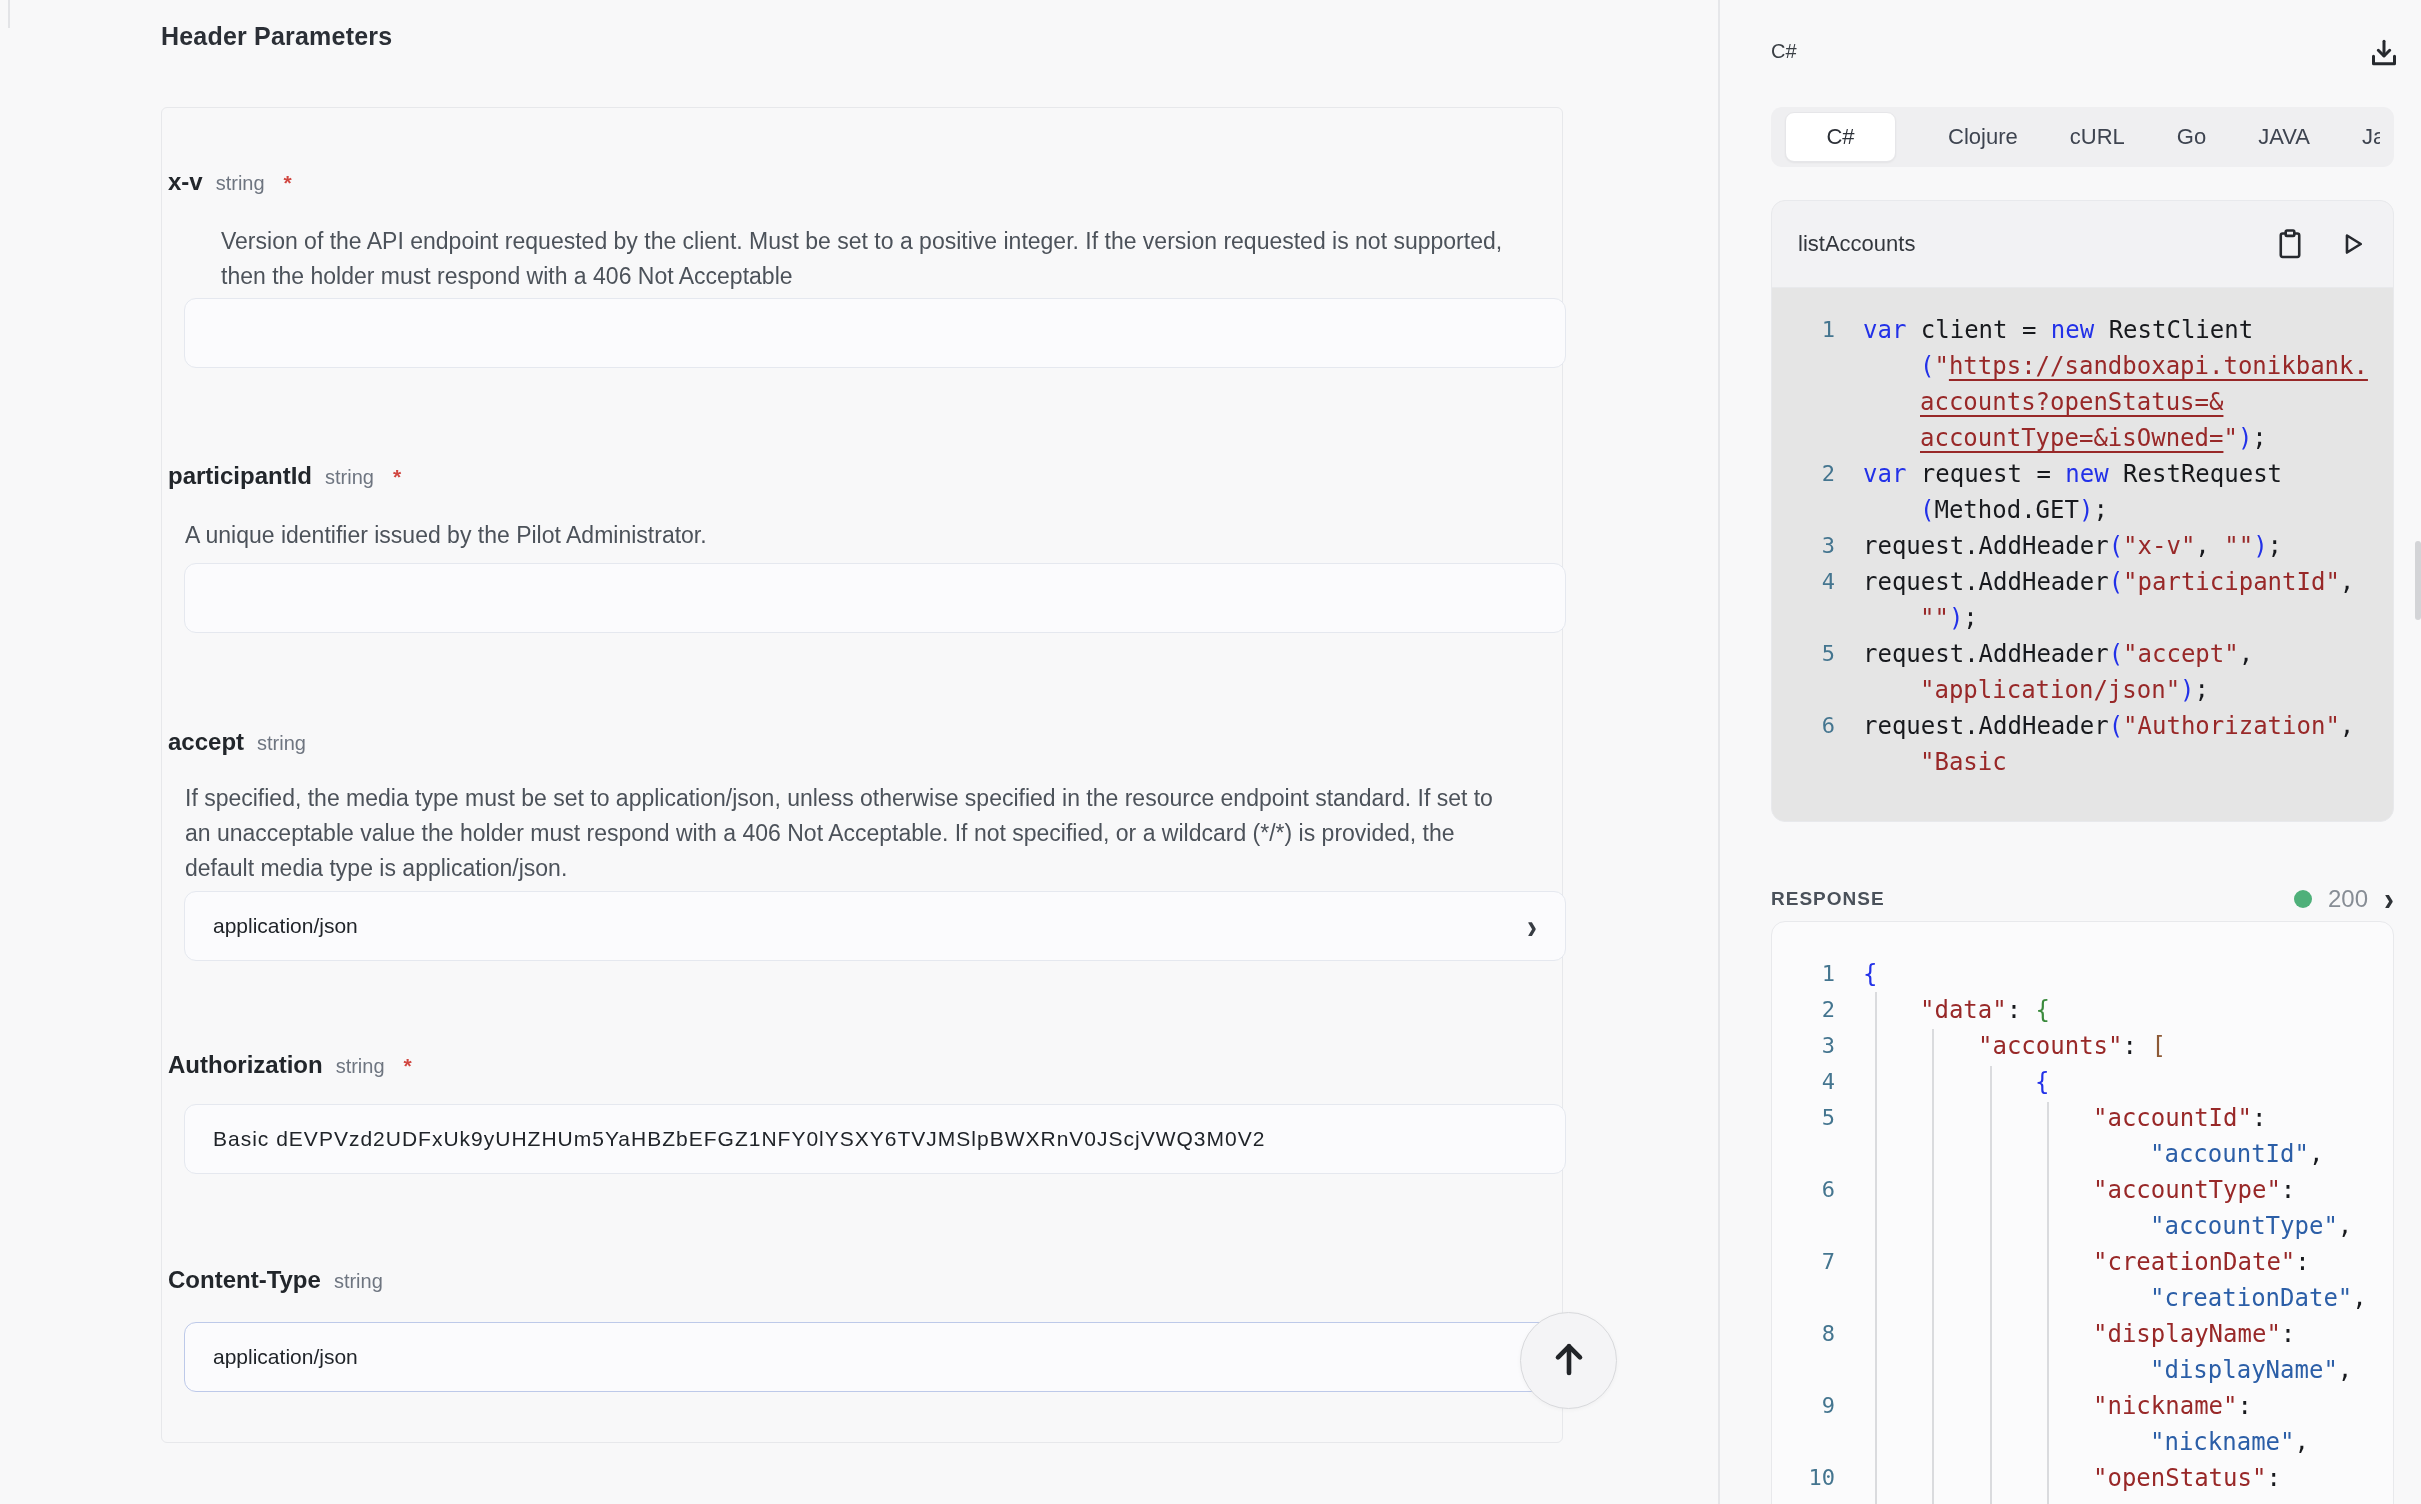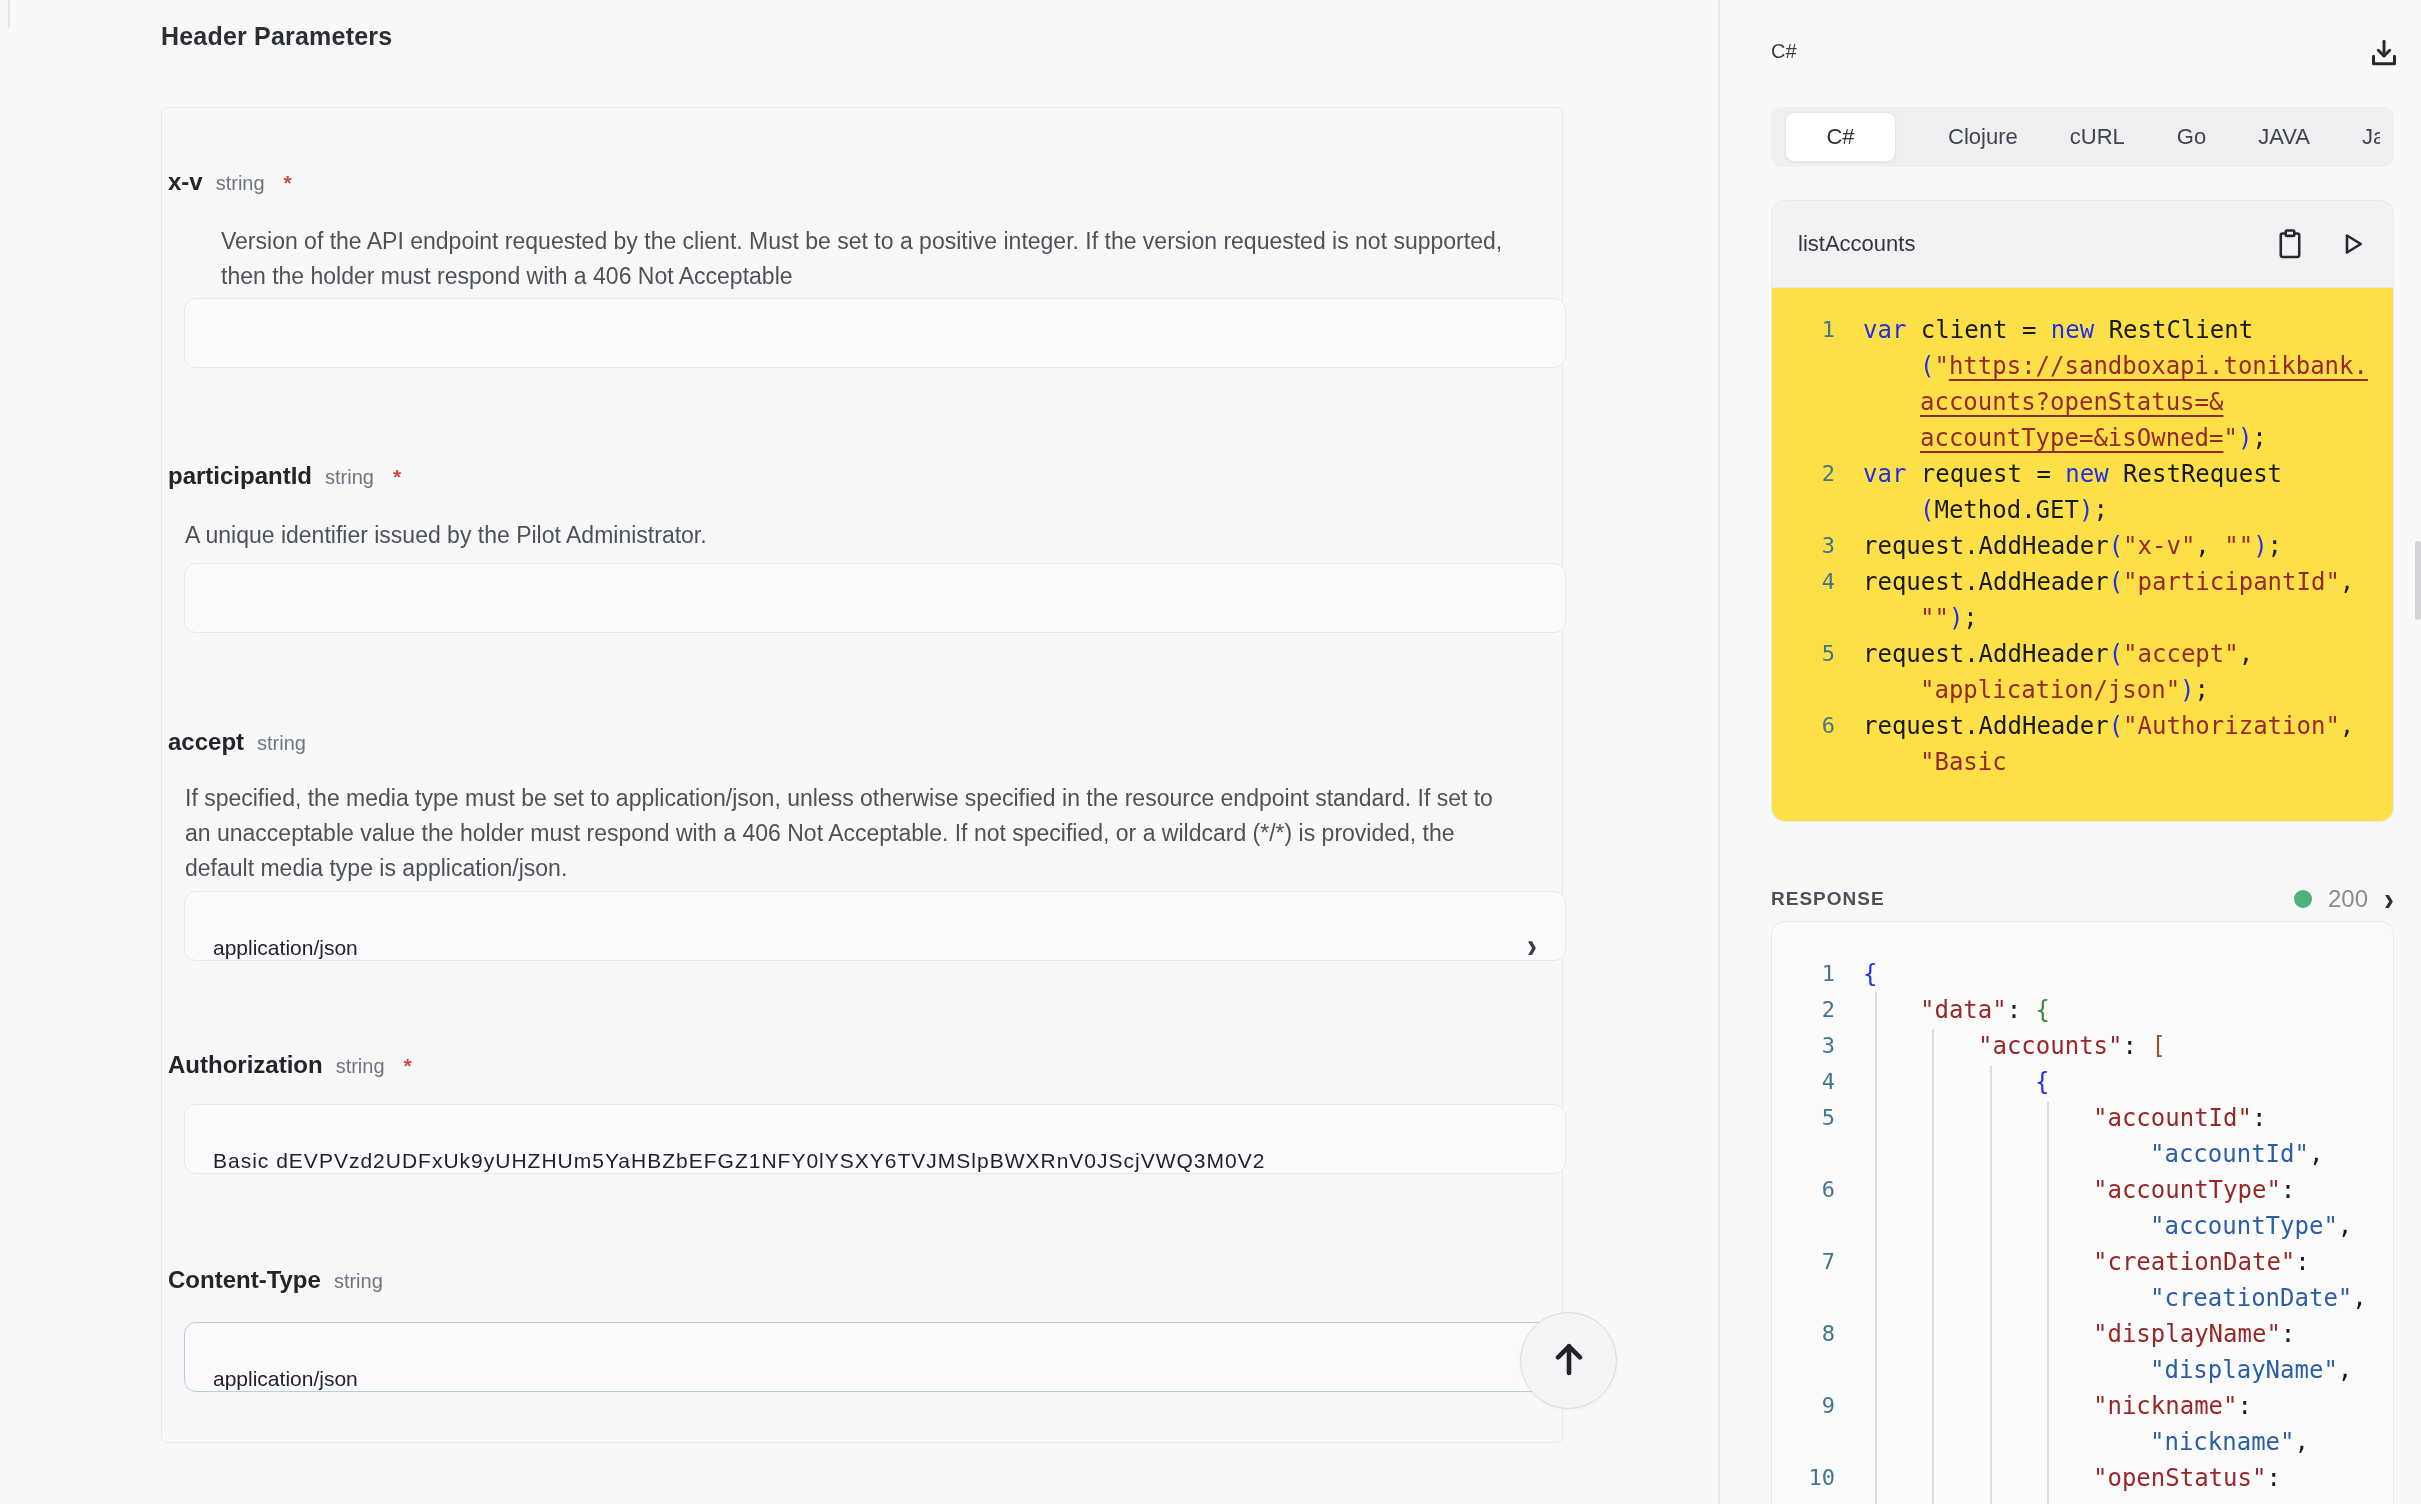--- a/index.html
+++ b/index.html
@@ -14,21 +14,21 @@
   .param-box{position:absolute;left:161px;top:107px;width:1400px;height:1334px;
              border:1.5px solid #e7e8eb;border-radius:6px;}
   .field{position:absolute;left:6px;right:23px;text-align:right;}
   .field-head{display:flex;align-items:baseline;gap:13px;}
   .f-name{font-size:24px;font-weight:600;color:#22262b;}
   .f-type{font-size:20px;color:#6e7580;}
   .f-star{font-size:21px;color:#d14741;font-weight:700;margin-left:6px;}
   .f-desc{position:absolute;left:23px;width:1317px;font-size:23px;line-height:35px;color:#4c525a;}
   .ctrl{position:absolute;left:22px;width:1382px;height:70px;background:#fbfbfd;
         border:1.5px solid #e5e8ef;border-radius:12px;box-sizing:border-box;
-        display:flex;align-items:flex-end;padding:0 28px;font-size:21px;color:#202429;}
+        display:flex;align-items:center;padding:0 28px;font-size:21px;color:#202429;}
   .ctrl.focused{border-color:#bdc9e9;}
   .ctrl .val{white-space:nowrap;overflow:hidden;}
   .ctrl .auth{letter-spacing:1px;}
   .ctrl .chev{margin-left:auto;font-size:30px;color:#383d44;font-weight:600;line-height:1;
               transform:scaleY(1.15);}
 
   
   .divider{position:absolute;left:1718px;top:0;width:1.5px;height:1505px;background:#e6e7ea;}
 
   
@@ -38,21 +38,21 @@
   .tabbar{top:107px;height:60px;background:#efeff1;border-radius:11px;
           display:flex;align-items:center;justify-content:space-between;
           padding:0 14px;box-sizing:border-box;overflow:hidden;}
   .tab{font-size:22px;color:#3e4450;white-space:nowrap;flex-shrink:0;}
   .tab.active{width:111px;height:50px;background:#ffffff;border:1px solid #e6e6e9;border-radius:9px;
               display:flex;align-items:center;justify-content:center;color:#2c3037;
               box-shadow:0 1px 2px rgba(0,0,0,.05);box-sizing:border-box;}
   .tab.clipped{width:18px;overflow:hidden;}
 
   .code-card{top:200px;height:622px;border:1.5px solid #e8e9ec;border-radius:14px;
-             background:#fde047;box-sizing:border-box;overflow:hidden;}
+             background:#e5e5e5;box-sizing:border-box;overflow:hidden;}
   .code-head{height:87px;background:#f2f2f4;border-bottom:1px solid #e8e9ec;
              display:flex;align-items:center;padding:0 26px;box-sizing:border-box;}
   .op-name{font-size:22px;color:#33373d;}
   .head-icons{margin-left:auto;display:flex;align-items:center;gap:32px;color:#26292e;}
   .head-icons svg{display:block;}
   .code-body{padding:24px 8px 0 8px;}
 
   .cl{display:flex;font-family:"DejaVu Sans Mono", monospace;font-size:24px;line-height:36px;}
   .ln{width:55px;text-align:right;margin-right:28px;color:#44758f;font-size:22px;flex-shrink:0;}
   .lb{white-space:pre;}

